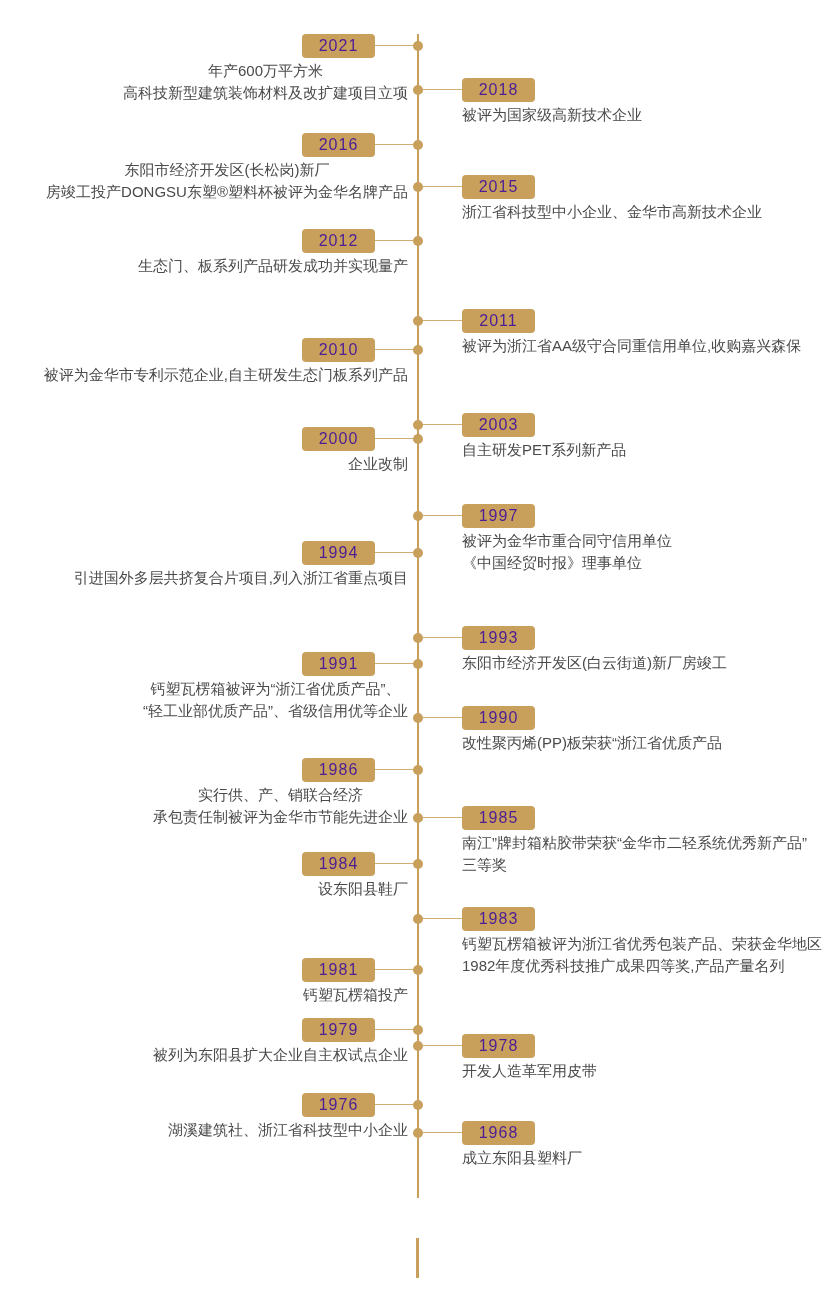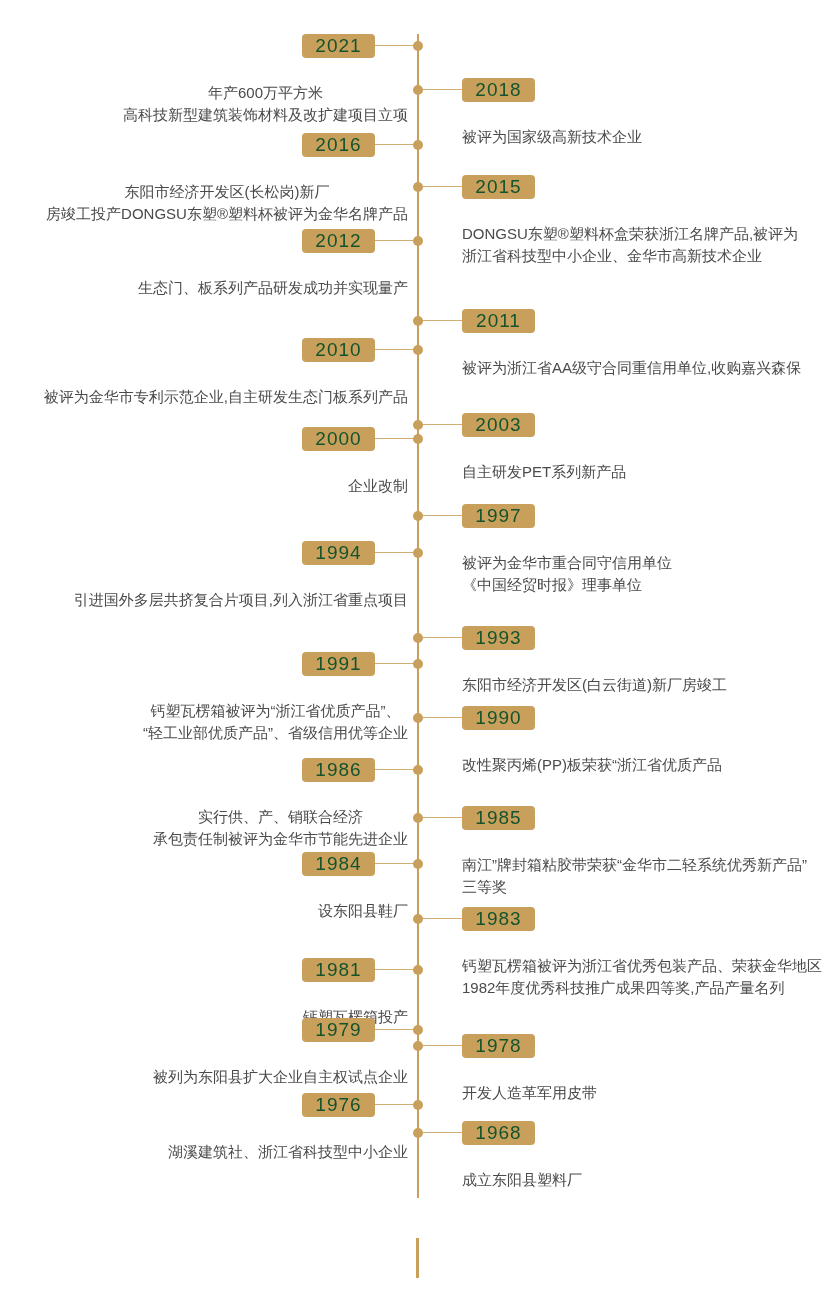--- a/index.html
+++ b/index.html
@@ -15,32 +15,32 @@
   .axis-tail { position:absolute; left:416px; top:1238px; width:3px; height:40px; background:var(--accent,#c8a05c); }
 
   .entry { position:absolute; left:0; width:100%; height:0; }
 
   .badge {
     position:absolute; top:-12px; width:73px; height:24px;
     background:var(--accent,#c8a05c); border-radius:4px; text-align:center;
   }
   .side-left  .badge { right:463px; }
   .side-right .badge { left:462px;text-align:center; }
-  .year { color:#14532d; font-size:19px; line-height:24px; letter-spacing:1px; }
+  .year { color:#4c1d95; font-size:16px; line-height:24px; letter-spacing:1px; }
 
   .connector { position:absolute; top:-1px; height:1px; background:var(--accent,#c8a05c); opacity:.85; }
   .side-left  .connector { right:420px; width:43px; }
   .side-right .connector { left:419px;  width:43px; }
 
   .dot {
     position:absolute; left:413px; top:-5px; width:10px; height:10px;
     border-radius:50%; background:var(--accent,#c8a05c);
   }
 
-  .text { position:absolute; top:36px; font-size:15px; line-height:22px; color:var(--text,#4a4a4a); }
+  .text { position:absolute; top:14px; font-size:15px; line-height:22px; color:var(--text,#4a4a4a); }
   .side-left  .text { right:430px; text-align:center; }
   .side-right .text { left:462px;  text-align:left; }
   .text .line { white-space:nowrap; }
 </style>
 </head>
 <body style="background: rgb(255, 255, 255);">
 
 <div class="timeline">
   <div class="axis"></div>
   <div class="axis-tail"></div>
@@ -76,21 +76,20 @@
         <div class="line">房竣工投产DONGSU东塑®塑料杯被评为金华名牌产品</div>
       </div>
   </div>
     <div class="entry side-right" style="top: 187px;">
     <div class="connector"></div>
     <div class="dot"></div>
     <div class="badge">
       <span class="year">2015</span>
     </div>
     <div class="text">
-        <div class="line">DONGSU东塑®塑料杯盒荣获浙江名牌产品,被评为</div>
         <div class="line">浙江省科技型中小企业、金华市高新技术企业</div>
       </div>
   </div>
     <div class="entry side-left" style="top: 241px;">
     <div class="connector"></div>
     <div class="dot"></div>
     <div class="badge">
       <span class="year">2012</span>
     </div>
     <div class="text">

